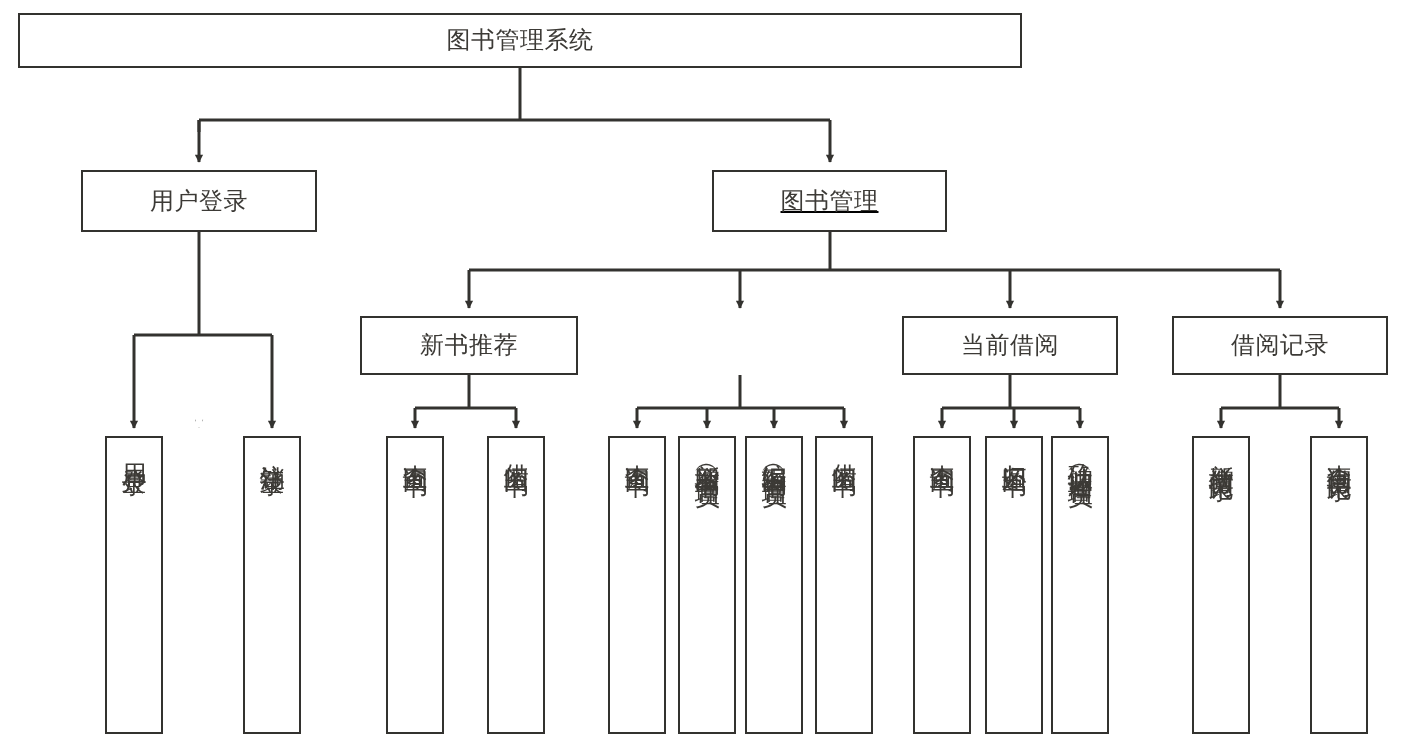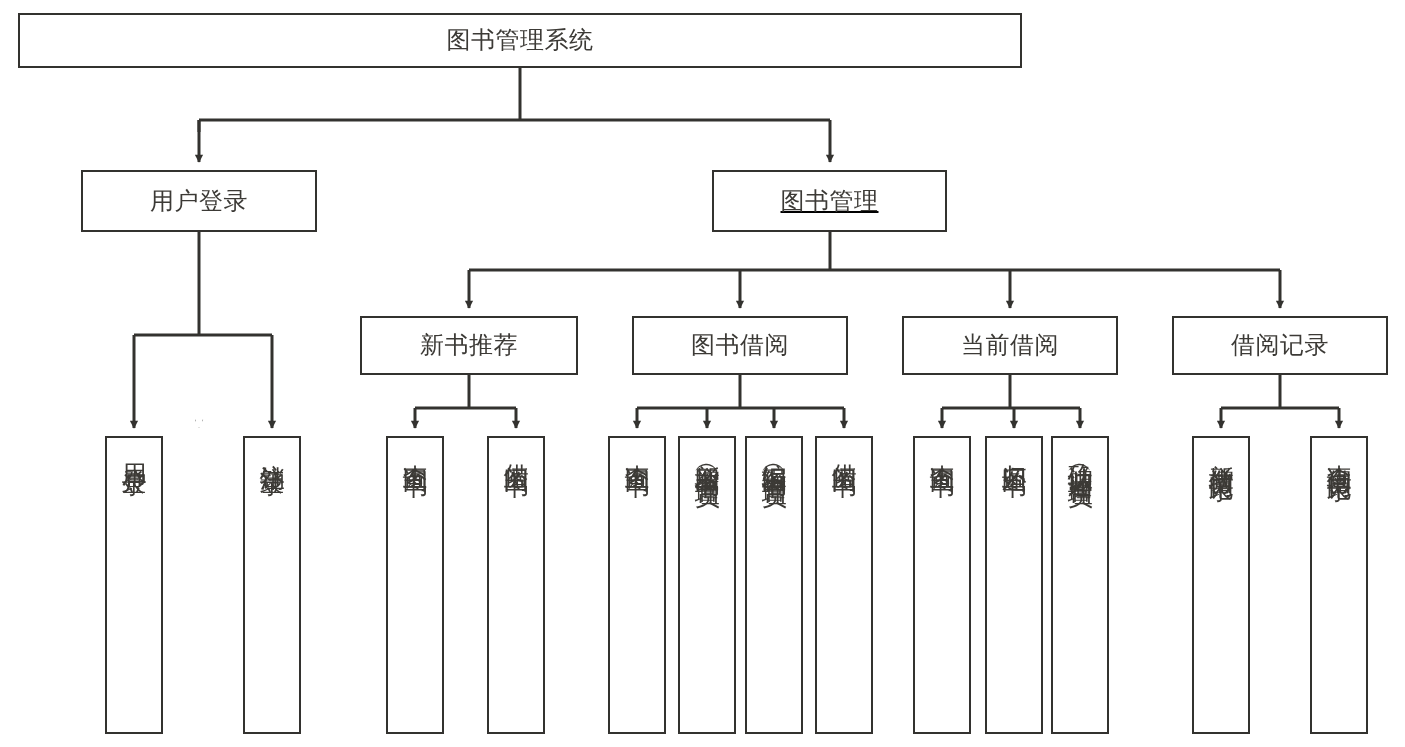--- a/index.html
+++ b/index.html
@@ -139,23 +139,20 @@
   <div class="node horizontal" style="left:81px; top:170px; width:236px; height:62px;">
     <span class="node-label">用户登录</span>
   </div>
   <div class="node horizontal" style="left:712px; top:170px; width:235px; height:62px;text-decoration:underline;">
     <span class="node-label">图书管理</span>
   </div>
 
   <div class="node horizontal" style="left:360px; top:316px; width:218px; height:59px;">
     <span class="node-label">新书推荐</span>
   </div>
-  <div class="node horizontal" style="left:632px; top:316px; width:216px; height:59px;">
-    <span class="node-label">图书借阅</span>
-  </div>
   <div class="node horizontal" style="left:1172px; top:316px; width:216px; height:59px;">
     <span class="node-label">借阅记录</span>
   </div>
   <div class="node horizontal" style="left:902px; top:316px; width:216px; height:59px;">
     <span class="node-label">当前借阅</span>
   </div>
 
   <div class="node vertical" style="left:105px; top:436px; width:58px; height:298px;">
     <span class="node-label">用户登录</span>
   </div>

